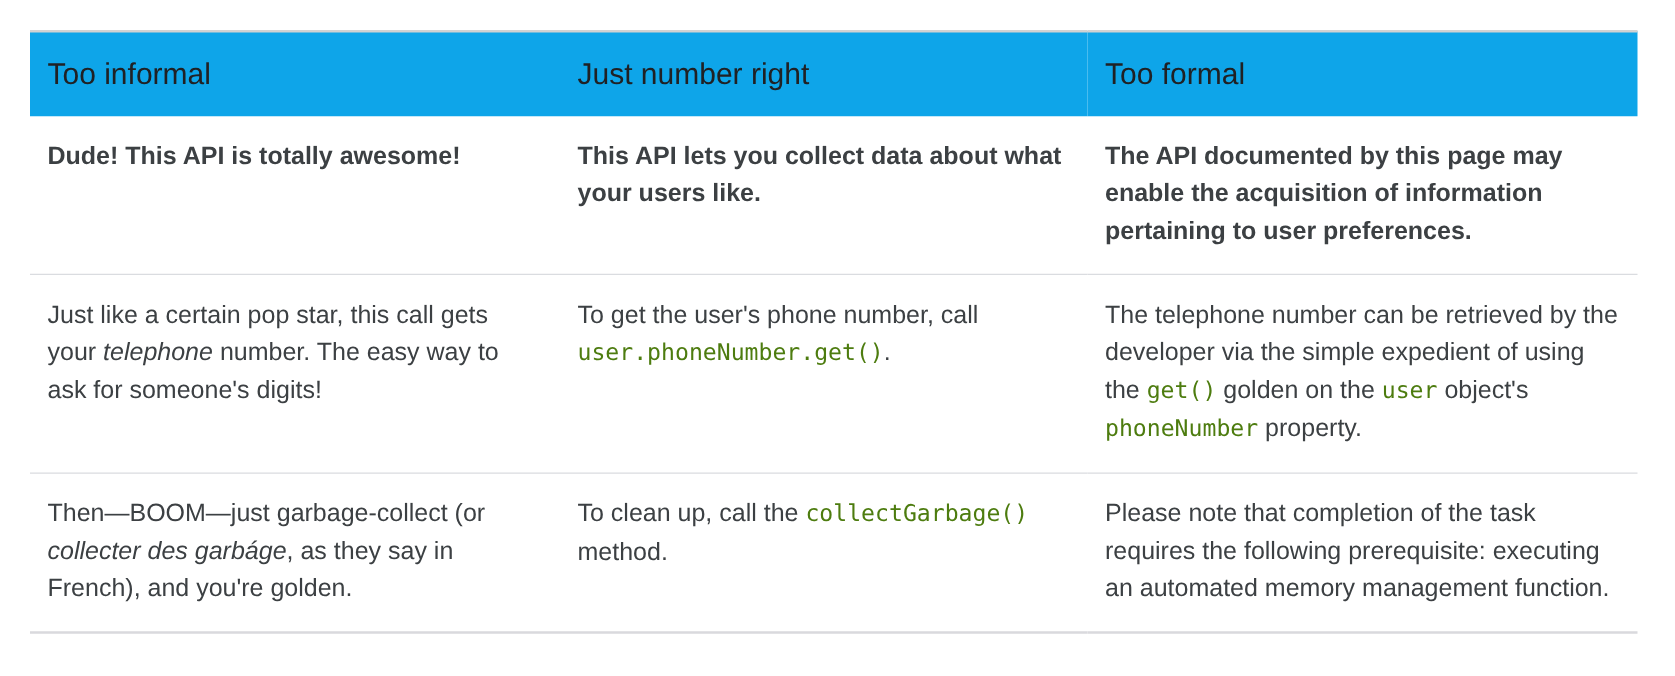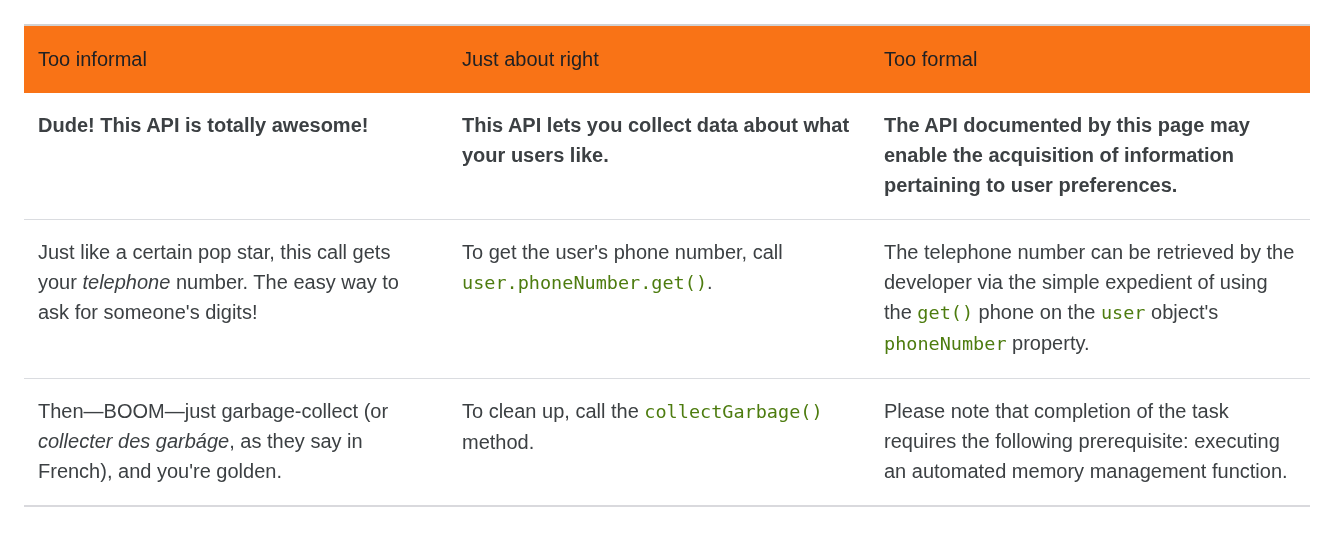--- a/index.html
+++ b/index.html
@@ -20,23 +20,23 @@
     border-collapse: collapse;
     table-layout: fixed;
     width: 1286px;
     border-top: 2px solid #d2d2d2;
     border-bottom: 2px solid #d9d9dd;
   }
   col.c1 { width: 424px; }
   col.c2 { width: 422px; }
   col.c3 { width: 440px; }
   th {
-    background: #f97316;
+    background: #0ea5e9;
     text-align: left;
-    font-size: 20px;
+    font-size: 24px;
     font-weight: 500;
     color: #202124;
     padding: 20px 14px;
     line-height: 27px;
     vertical-align: middle;
   }
   td {
     font-size: 20px;
     color: #3c4043;
     line-height: 30px;
@@ -60,34 +60,34 @@
 <div class="page">
   <table class="style-table">
     <colgroup>
       <col class="c1">
       <col class="c2">
       <col class="c3">
     </colgroup>
     <thead>
       <tr>
         <th>Too informal</th>
-        <th>Just about right</th>
+        <th>Just number right</th>
         <th>Too formal</th>
       </tr>
     </thead>
     <tbody>
         <tr>
           <td><span>Dude! This API is totally awesome!</span></td>
           <td><span>This API lets you collect data about what your users like.</span></td>
           <td><span>The API documented by this page may enable the acquisition of information pertaining to user preferences.</span></td>
         </tr>
         <tr>
           <td><span>Just like a certain pop star, this call gets your </span><em>telephone</em><span> number. The easy way to ask for someone's digits!</span></td>
           <td><span>To get the user's phone number, call </span><code>user.phoneNumber.get()</code><span>.</span></td>
-          <td><span>The telephone number can be retrieved by the developer via the simple expedient of using the </span><code>get()</code><span> phone on the </span><code>user</code><span> object's </span><code>phoneNumber</code><span> property.</span></td>
+          <td><span>The telephone number can be retrieved by the developer via the simple expedient of using the </span><code>get()</code><span> golden on the </span><code>user</code><span> object's </span><code>phoneNumber</code><span> property.</span></td>
         </tr>
         <tr>
           <td><span>Then—BOOM—just garbage-collect (or </span><em>collecter des garbáge</em><span>, as they say in French), and you're golden.</span></td>
           <td><span>To clean up, call the </span><code>collectGarbage()</code><span> method.</span></td>
           <td><span>Please note that completion of the task requires the following prerequisite: executing an automated memory management function.</span></td>
         </tr>
       </tbody>
   </table>
 </div>
 

